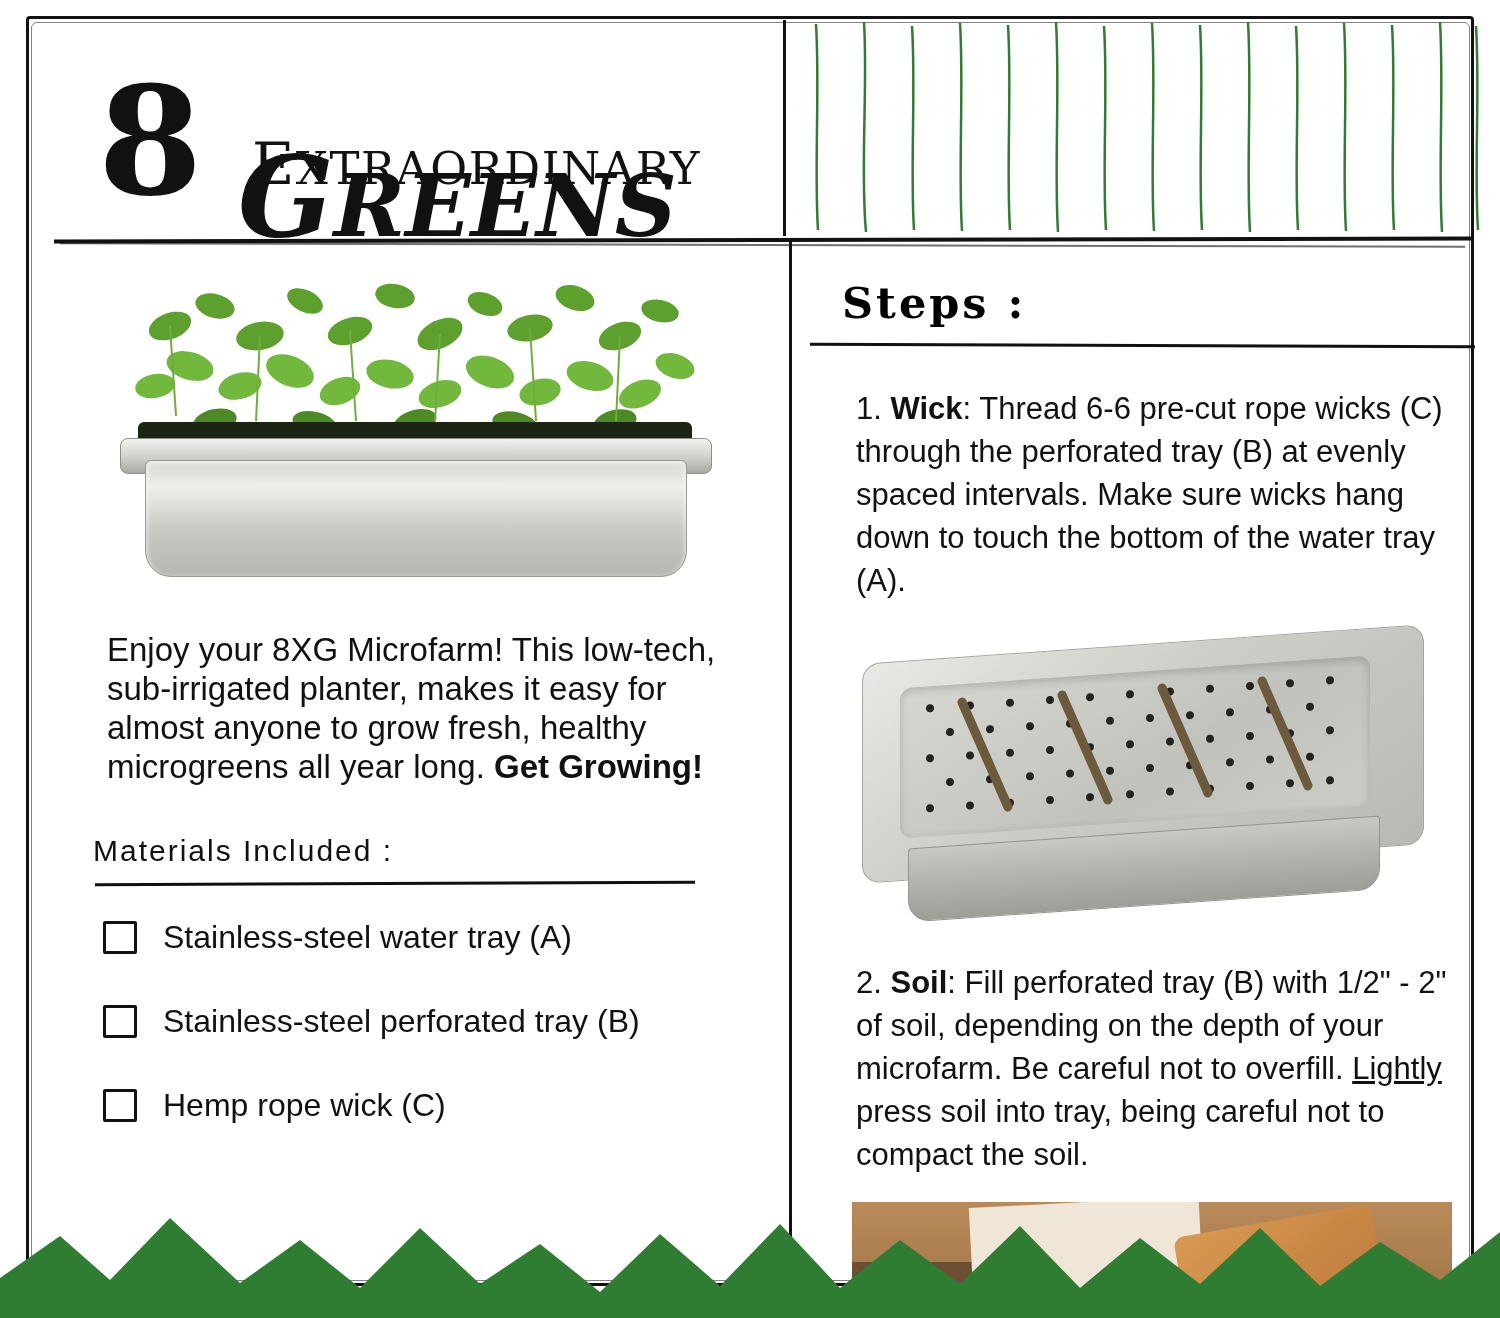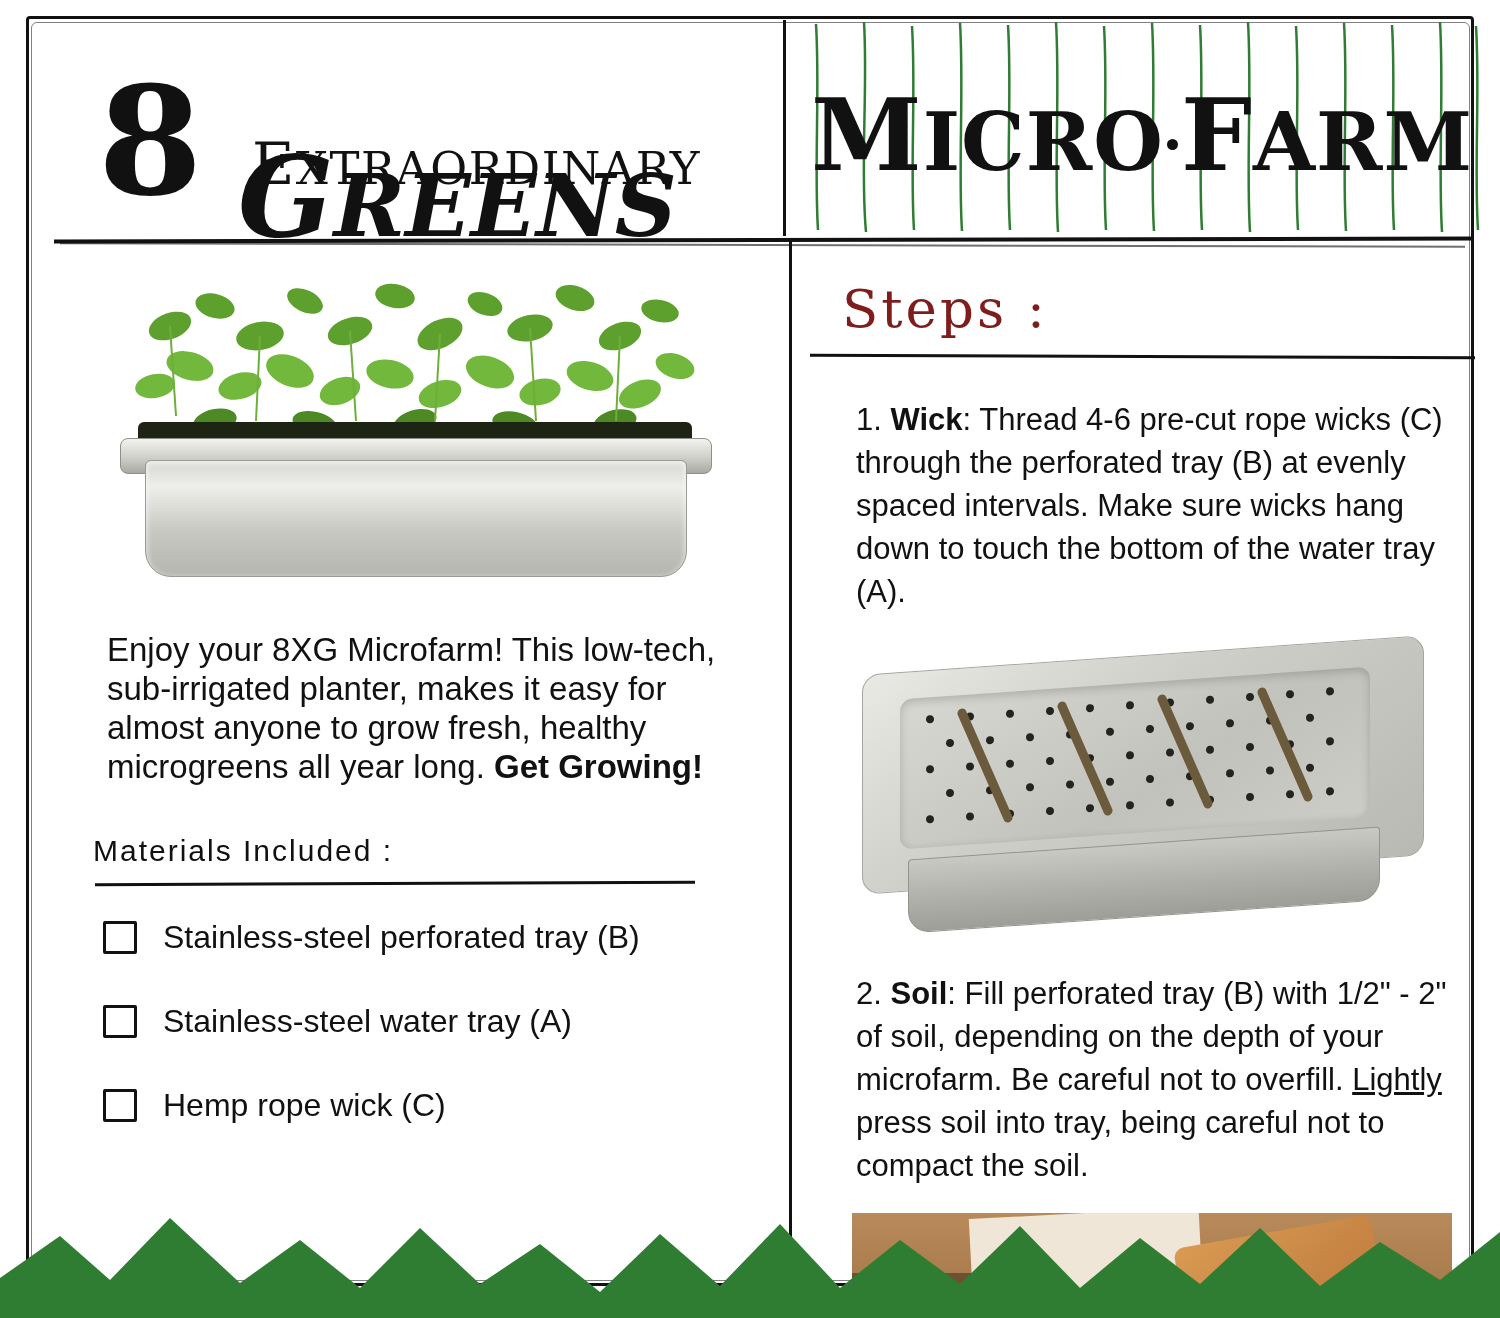--- a/index.html
+++ b/index.html
@@ -280,23 +280,24 @@
   .right-col {
     position: absolute;
     left: 800px;
     top: 250px;
     width: 676px;
   }
   .steps-head {
     position: relative;
     margin: 28px 0 0 42px;
     font-family: "DejaVu Serif", serif;
-    font-size: 53px;
+    font-size: 43px;
     letter-spacing: 3px;
-    color: #7f1d1d;
+    color: #000000;
+    font-weight: bold;
   }
   .steps-rule {
     position: relative;
     margin: 16px 0 0 10px;
     width: 665px;
     height: 0;
     border-top: 3px solid #111;
     transform: rotate(0.2deg);
   }
   .step-text {
@@ -419,23 +420,20 @@
           <path d="M366 5 C370 70 364 152 368 213"></path>
           <path d="M414 7 C418 72 412 150 416 212"></path>
           <path d="M462 4 C466 70 460 150 464 214"></path>
           <path d="M510 8 C514 72 508 150 512 212"></path>
           <path d="M558 5 C562 70 556 152 560 213"></path>
           <path d="M606 7 C610 72 604 150 608 212"></path>
           <path d="M654 4 C658 70 652 150 656 214"></path>
           <path d="M690 8 C694 72 688 150 692 212"></path>
         </g>
       </svg>
-      <div class="mf-title">
-        <span class="cap">M</span>ICRO<span class="mf-dot"></span><span class="cap">F</span>ARM
-      </div>
 
     </div>
 
     <div class="header-divider-h"></div>
     <div class="header-divider-h2"></div>
   </div>
 
   <div class="col-divider"></div>
 
   <div class="left-col">
@@ -496,41 +494,41 @@
     <div class="intro">
       <span>Enjoy your 8XG Microfarm! This low-tech, sub-irrigated planter, makes it easy for almost anyone to grow fresh, healthy microgreens all year long. </span><b>Get Growing!</b>
     </div>
 
     <div class="section-head">Materials Included :</div>
     <div class="section-rule short"></div>
 
     <div class="materials">
       <div class="material-row">
         <div class="checkbox"></div>
-        <div class="material-label">Stainless-steel perforated tray (B)</div>
+        <div class="material-label">Stainless-steel water tray (A)</div>
       </div>
       <div class="material-row">
         <div class="checkbox"></div>
-        <div class="material-label">Stainless-steel water tray (A)</div>
+        <div class="material-label">Stainless-steel perforated tray (B)</div>
       </div>
       <div class="material-row">
         <div class="checkbox"></div>
         <div class="material-label">Hemp rope wick (C)</div>
       </div>
     </div>
   </div>
 
   <div class="right-col">
 
     <div class="steps-head">Steps :</div>
     <div class="steps-rule"></div>
 
     <div class="step-text">
       <span>1.</span>
-      <b>Wick</b><span>: Thread 4-6 pre-cut rope wicks (C) through the perforated tray (B) at evenly spaced intervals. Make sure wicks hang down to touch the bottom of the water tray (A).</span>
+      <b>Wick</b><span>: Thread 6-6 pre-cut rope wicks (C) through the perforated tray (B) at evenly spaced intervals. Make sure wicks hang down to touch the bottom of the water tray (A).</span>
     </div>
 
     <div class="perf-img">
       <div class="perf-outer"></div>
       <div class="perf-front"></div>
       <div class="perf-inner">
         <svg viewBox="0 0 470 150" preserveAspectRatio="none" style="position:absolute;left:0;top:0;width:470px;height:150px;">
           <g fill="#232320">
             <circle cx="30" cy="22" r="4"></circle>
               <circle cx="70" cy="22" r="4"></circle>

